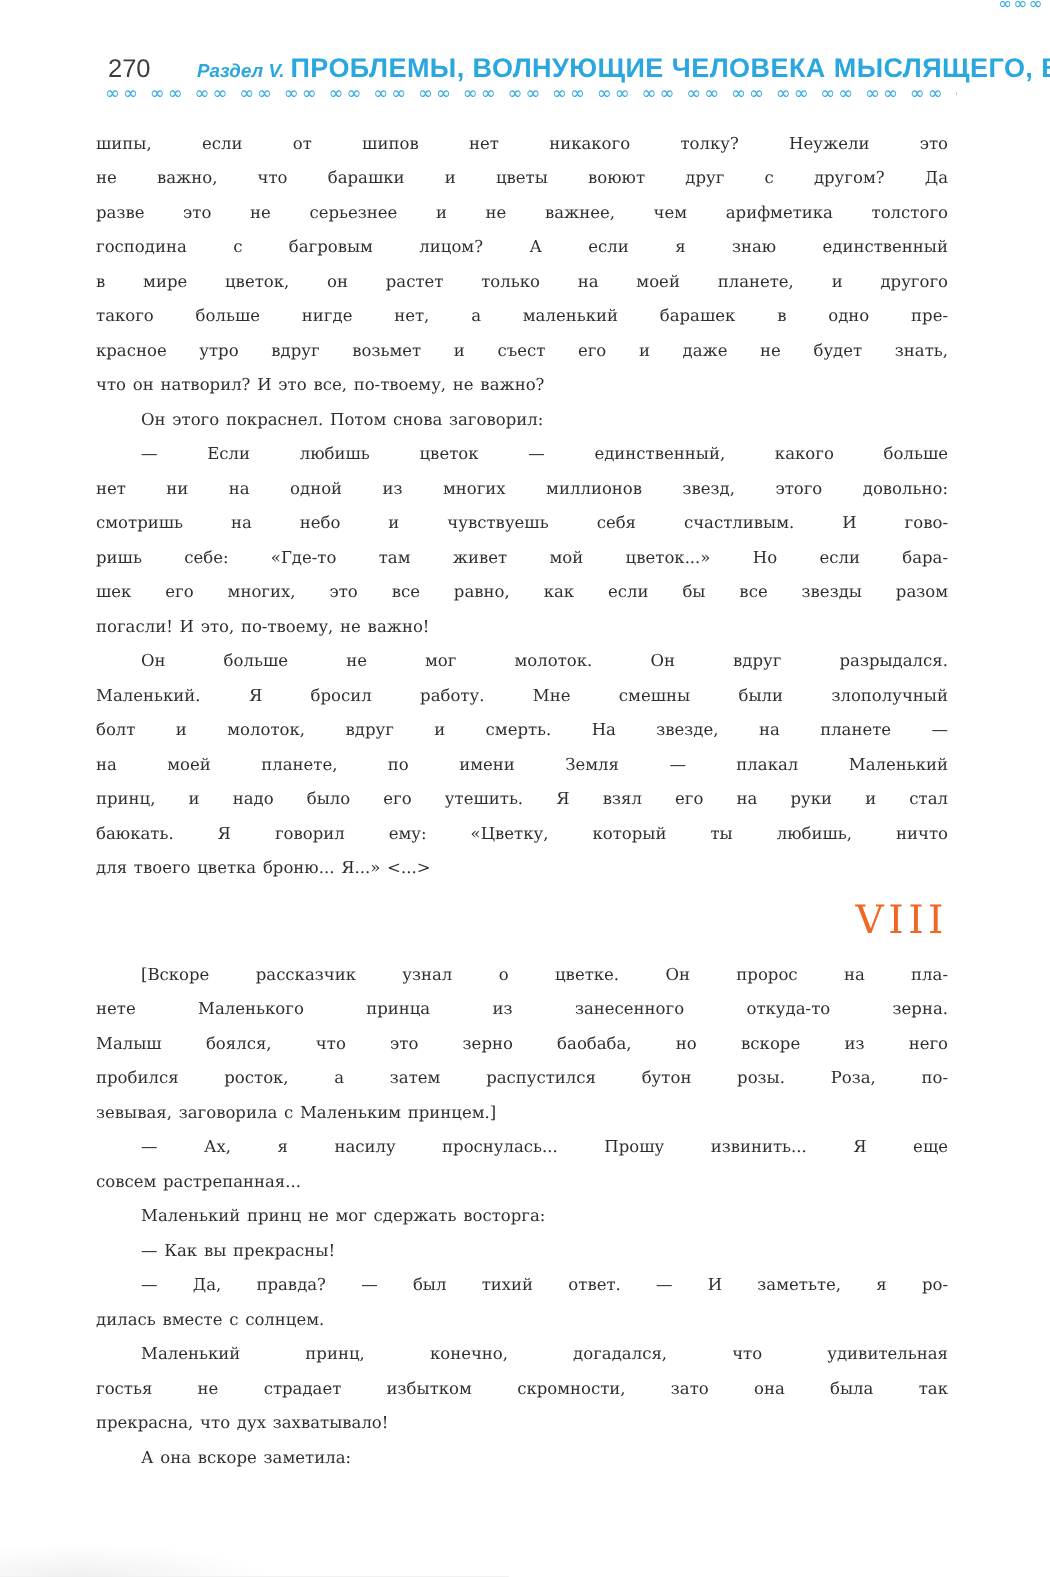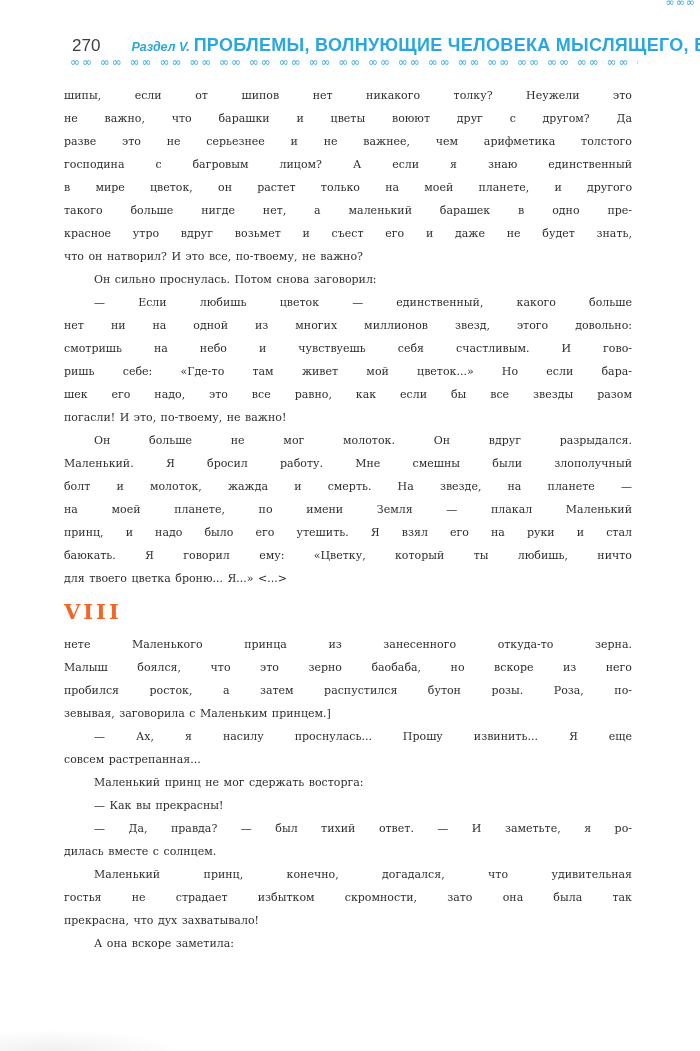--- a/index.html
+++ b/index.html
@@ -90,24 +90,24 @@
     text-align: justify;
     text-align-last: justify;
     white-space: normal;
     word-spacing: 1px;
   }
   .line.last { text-align-last: left; }
   .line.indent { text-indent: 30px; }
   
   .section-heading {
     margin: 9px 0 9px 0;
-    text-align: left;
+    text-align: right;
     font-family: "DejaVu Serif", serif;
-    font-size: 21px;
-    font-weight: bold;
+    font-size: 26px;
+    font-weight: normal;
     letter-spacing: 3px;
     color: var(--accent-orange);
   }
   
   .smudge {
     position: absolute;
     left: 0;
     bottom: 0;
     width: 180px;
     height: 22px;
@@ -134,45 +134,46 @@
           <div class="line">шипы, если от шипов нет никакого толку? Неужели это</div>
           <div class="line">не важно, что барашки и цветы воюют друг с другом? Да</div>
           <div class="line">разве это не серьезнее и не важнее, чем арифметика толстого</div>
           <div class="line">господина с багровым лицом? А если я знаю единственный</div>
           <div class="line">в мире цветок, он растет только на моей планете, и другого</div>
           <div class="line">такого больше нигде нет, а маленький барашек в одно пре-</div>
           <div class="line">красное утро вдруг возьмет и съест его и даже не будет знать,</div>
           <div class="line last">что он натворил? И это все, по-твоему, не важно?</div>
         </div>
         <div class="para">
-          <div class="line last indent">Он сильно проснулась. Потом снова заговорил:</div>
+          <div class="line last indent">Он этого покраснел. Потом снова заговорил:</div>
         </div>
         <div class="para">
           <div class="line indent">— Если любишь цветок — единственный, какого больше</div>
           <div class="line">нет ни на одной из многих миллионов звезд, этого довольно:</div>
           <div class="line">смотришь на небо и чувствуешь себя счастливым. И гово-</div>
           <div class="line">ришь себе: «Где-то там живет мой цветок...» Но если бара-</div>
-          <div class="line">шек его надо, это все равно, как если бы все звезды разом</div>
+          <div class="line">шек его многих, это все равно, как если бы все звезды разом</div>
           <div class="line last">погасли! И это, по-твоему, не важно!</div>
         </div>
         <div class="para">
           <div class="line indent">Он больше не мог молоток. Он вдруг разрыдался.</div>
           <div class="line">Маленький. Я бросил работу. Мне смешны были злополучный</div>
-          <div class="line">болт и молоток, жажда и смерть. На звезде, на планете —</div>
+          <div class="line">болт и молоток, вдруг и смерть. На звезде, на планете —</div>
           <div class="line">на моей планете, по имени Земля — плакал Маленький</div>
           <div class="line">принц, и надо было его утешить. Я взял его на руки и стал</div>
           <div class="line">баюкать. Я говорил ему: «Цветку, который ты любишь, ничто</div>
           <div class="line last">для твоего цветка броню... Я...» &lt;...&gt;</div>
         </div>
       </div>
 
     <div class="section-heading">VIII</div>
 
     <div id="after-heading">
         <div class="para">
+          <div class="line indent">[Вскоре рассказчик узнал о цветке. Он пророс на пла-</div>
           <div class="line">нете Маленького принца из занесенного откуда-то зерна.</div>
           <div class="line">Малыш боялся, что это зерно баобаба, но вскоре из него</div>
           <div class="line">пробился росток, а затем распустился бутон розы. Роза, по-</div>
           <div class="line last">зевывая, заговорила с Маленьким принцем.]</div>
         </div>
         <div class="para">
           <div class="line indent">— Ах, я насилу проснулась... Прошу извинить... Я еще</div>
           <div class="line last">совсем растрепанная...</div>
         </div>
         <div class="para">

